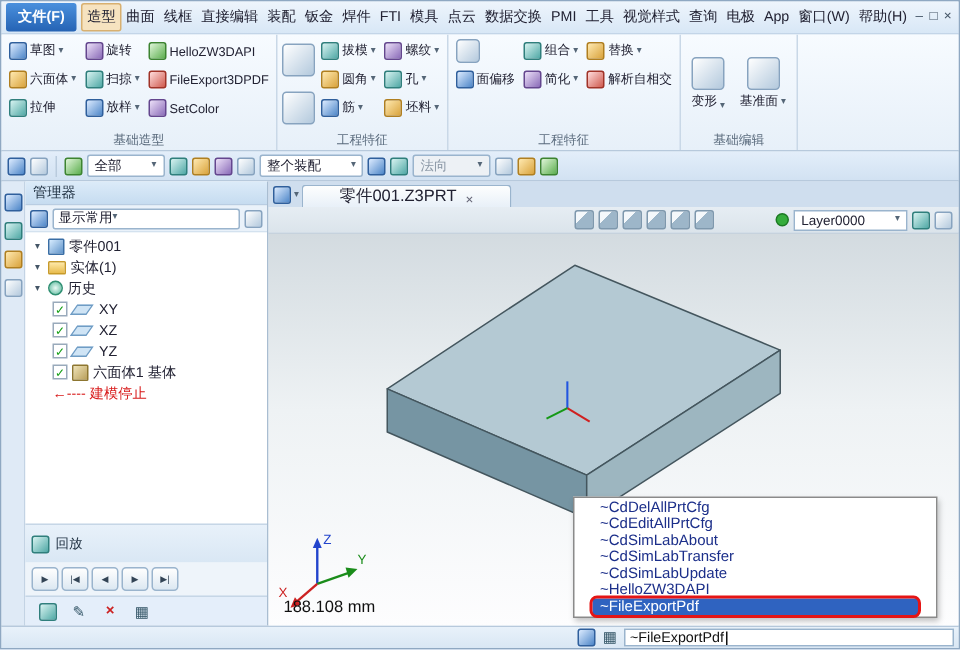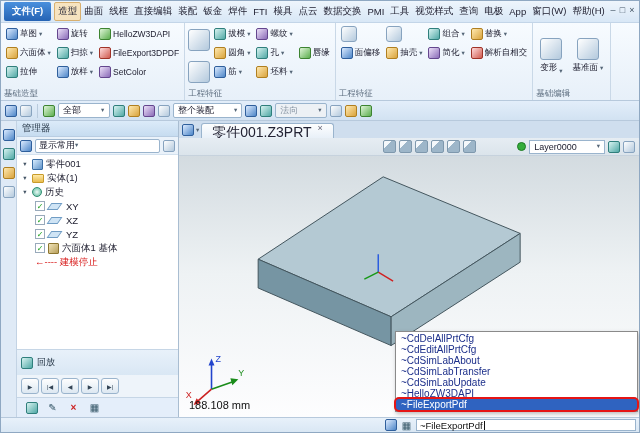--- a/index.html
+++ b/index.html
@@ -16,21 +16,21 @@
   .gl-min::before{content:"–"} .gl-max::before{content:"□"} .gl-x::before{content:"×"}
   .gl-down::before{content:"▾"} .gl-play::before{content:"▶"} .gl-back::before{content:"◀"}
   .gl-first::before{content:"|◀"} .gl-last::before{content:"▶|"} .gl-fwd::before{content:"▶"}
   .gl-pencil::before{content:"✎"} .gl-grid::before{content:"▦"} .gl-xred::before{content:"×";color:#c22;font-weight:bold}
   
   .ribbon{height:78px;background:linear-gradient(#f7fbff,#e7f0f9);display:flex;overflow:hidden;border-bottom:1px solid #b7c9dc}
   .rgroup{display:flex;flex-direction:column;border-right:1px solid #c9d8e7;padding:2px 3px 0}
   .rbody{flex:1;display:flex;gap:2px;align-items:stretch}
   .rcol{display:flex;flex-direction:column;gap:1px;justify-content:flex-start}
   .rbtn{display:flex;align-items:center;gap:2px;height:18px;padding:0 2px;font-size:8.5px;border-radius:2px;white-space:nowrap;cursor:default}
-  .rlabel{height:13px;font-size:8.5px;color:#5a6b7d;text-align:left;line-height:13px}
+  .rlabel{height:13px;font-size:8.5px;color:#5a6b7d;text-align:center;line-height:13px}
   .ics{display:inline-block;width:12px;height:12px;border-radius:2px;background:linear-gradient(135deg,#fff,#b3c9dd);border:1px solid #87a3bf;flex:none}
   .c-gold{background:linear-gradient(135deg,#ffe9b0,#d9a33c);border-color:#b07f20}
   .c-teal{background:linear-gradient(135deg,#d8f3f1,#4fa8a5);border-color:#2f7f7c}
   .c-blue{background:linear-gradient(135deg,#dcebff,#4d86c8);border-color:#2f5f9c}
   .c-green{background:linear-gradient(135deg,#dff5d8,#5cae4e);border-color:#3d8431}
   .c-red{background:linear-gradient(135deg,#ffdcdc,#cf5a4e);border-color:#a03328}
   .c-purple{background:linear-gradient(135deg,#ece0f8,#8a6bb8);border-color:#64468e}
   .arr{font-size:6.5px;color:#567;line-height:1}
   .bigbtn{display:flex;flex-direction:column;align-items:center;justify-content:center;gap:2px;padding:1px 4px;font-size:8.5px;cursor:default}
   .bigicon{width:22px;height:22px;border-radius:3px;border:1px solid #87a3bf;background:linear-gradient(135deg,#fff,#b3c9dd);flex:none}
@@ -60,34 +60,34 @@
   .partic{width:11px;height:11px;background:linear-gradient(135deg,#d7ecff,#5f93c9);border:1px solid #3a6ea5;border-radius:1px;flex:none}
   .stop{color:#d81a1a}
   .replay-head{height:26px;background:linear-gradient(#e8f1fa,#d9e7f4);border-top:1px solid #c6d6e6;display:flex;align-items:center;gap:4px;padding:0 4px;font-size:9px;color:#234}
   .replay-btns{height:22px;display:flex;align-items:center;gap:2px;padding:0 4px;background:#eef4fa}
   .rp-btn{width:18px;height:16px;border:1px solid #9ab4cd;background:linear-gradient(#fefefe,#dce8f2);border-radius:3px;font-size:6px;color:#345;display:flex;align-items:center;justify-content:center}
   .mgr-bottom{height:20px;display:flex;align-items:center;gap:8px;padding:0 8px;background:#e4eefa;border-top:1px solid #c6d6e6}
   .mb-ic{width:13px;height:13px;font-size:10px;color:#356;display:flex;align-items:center;justify-content:center}
   
   .viewport{flex:1;position:relative;display:flex;flex-direction:column;min-width:0}
   .doctab-row{height:17px;background:#cfdeee;display:flex;align-items:flex-end;gap:2px;padding:0 3px}
-  .doctab{display:flex;align-items:flex-start;gap:6px;background:linear-gradient(#fdfefe,#e8f0f8);border:1px solid #9ab4cd;border-bottom:none;height:15px;padding:0 10px;font-size:14px;border-radius:3px 3px 0 0}
+  .doctab{display:flex;align-items:flex-end;gap:6px;background:linear-gradient(#fdfefe,#e8f0f8);border:1px solid #9ab4cd;border-bottom:none;height:15px;padding:0 24px;font-size:11px;border-radius:3px 3px 0 0}
   .tabx{font-size:9px;color:#667;line-height:1}
   .view-row{height:18px;background:linear-gradient(#e6edf3,#dbe4eb);display:flex;align-items:center;padding:0 4px;gap:3px;border-bottom:1px solid #c6d2dd}
   .cubes{display:flex;gap:3px;margin-left:200px}
   .cube-ic{width:13px;height:13px;background:linear-gradient(135deg,#f4f8fb 35%,#9db6c9 36%);border:1px solid #7e98ad;border-radius:2px}
   .vr-right{margin-left:auto;display:flex;align-items:center;gap:3px}
   .dot{width:9px;height:9px;border-radius:50%;background:#35ad3c;border:1px solid #1d7a24}
   .layer-sel{display:flex;align-items:center;gap:20px;background:#fff;border:1px solid #9ab4cd;height:14px;padding:0 4px;font-size:9px;min-width:64px;justify-content:space-between}
   .canvas{flex:1;position:relative;background:linear-gradient(#d3dbe0,#eef2f4 45%,#fdfdfe)}
   .scene{position:absolute;inset:0;width:100%;height:100%}
   .edge{stroke:#44565e;stroke-width:1;stroke-linejoin:round}
   .axis-lab{font-size:9px;font-family:"Liberation Sans",sans-serif}
   .measure{position:absolute;left:10px;bottom:6px;font-size:11px;color:#101010}
-  .popup{position:absolute;right:1px;bottom:5px;width:243px;background:#fff;border:1px solid #8a8a8a;box-shadow:1px 2px 4px rgba(0,0,0,.25);font-size:10px;color:#1c2f8a;padding:1px 0}
+  .popup{position:absolute;right:14px;bottom:5px;width:243px;background:#fff;border:1px solid #8a8a8a;box-shadow:1px 2px 4px rgba(0,0,0,.25);font-size:10px;color:#1c2f8a;padding:1px 12px}
   .pop-item{height:11px;line-height:11px;padding:0 5px;white-space:nowrap;overflow:hidden}
   .pop-wrap{position:relative}
   .pop-item.sel{background:#2f63c0;color:#fff}
   .red-box{position:absolute;left:-2px;right:-2px;top:-2px;bottom:-2px;border:2px solid #e51515;border-radius:5px;pointer-events:none}
   
   .cmdbar{height:15px;background:linear-gradient(#e8f1fa,#d9e7f4);border-top:1px solid #b7c9dc;display:flex;align-items:center;gap:3px;padding:0 3px}
   .cmd-sp{width:378px}
   .cmd-input{flex:1;height:12px;background:#fff;border:1px solid #9ab4cd;font-size:9.5px;display:flex;align-items:center;padding:0 3px;color:#101010}
   .caret{width:1px;height:9px;background:#101010;margin-left:1px}
 </style>
@@ -210,52 +210,33 @@
               <span class="ics c-teal"></span>
               <span>孔</span>
               <span class="arr gl-down"></span>
             </div>
           <div class="rbtn">
               <span class="ics c-gold"></span>
               <span>坯料</span>
               <span class="arr gl-down"></span>
             </div>
         </div>
-        <div class="rcol">
-          <div class="rbtn" style="visibility:hidden">
-              <span class="ics"></span>
-            </div>
-          <div class="rbtn">
-              <span class="ics c-green"></span>
-              <span>唇缘</span>
-            </div>
-        </div>
       </div>
       <div class="rlabel">工程特征</div>
     </div>
 
     <div class="rgroup">
       <div class="rbody">
         <div class="rcol">
           <div class="rbtn">
               <span class="bigicon c-teal" style="width:16px;height:16px"></span>
             </div>
           <div class="rbtn">
               <span class="ics c-blue"></span>
               <span>面偏移</span>
-            </div>
-        </div>
-        <div class="rcol">
-          <div class="rbtn">
-              <span class="bigicon c-green" style="width:16px;height:16px"></span>
-            </div>
-          <div class="rbtn">
-              <span class="ics c-gold"></span>
-              <span>抽壳</span>
-              <span class="arr gl-down"></span>
             </div>
         </div>
         <div class="rcol">
           <div class="rbtn">
               <span class="ics c-teal"></span>
               <span>组合</span>
               <span class="arr gl-down"></span>
             </div>
           <div class="rbtn">
               <span class="ics c-purple"></span>

